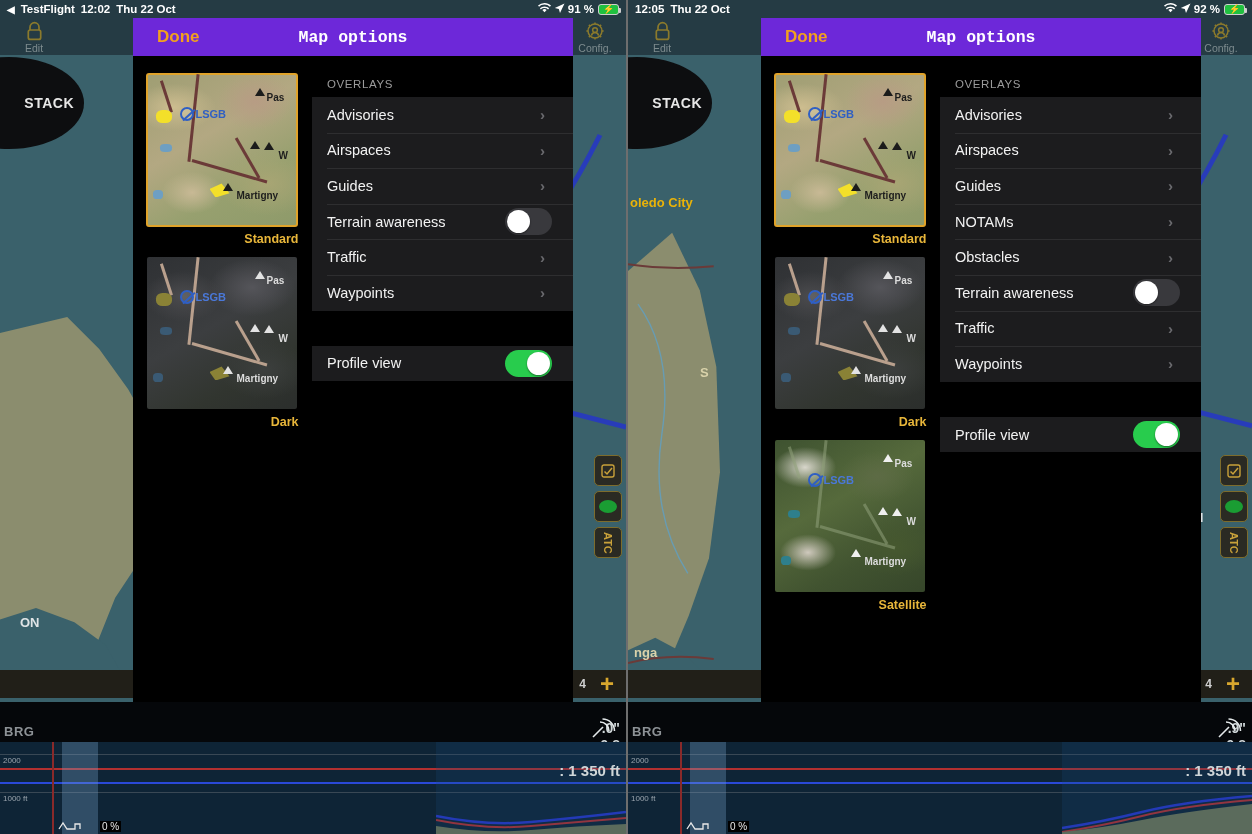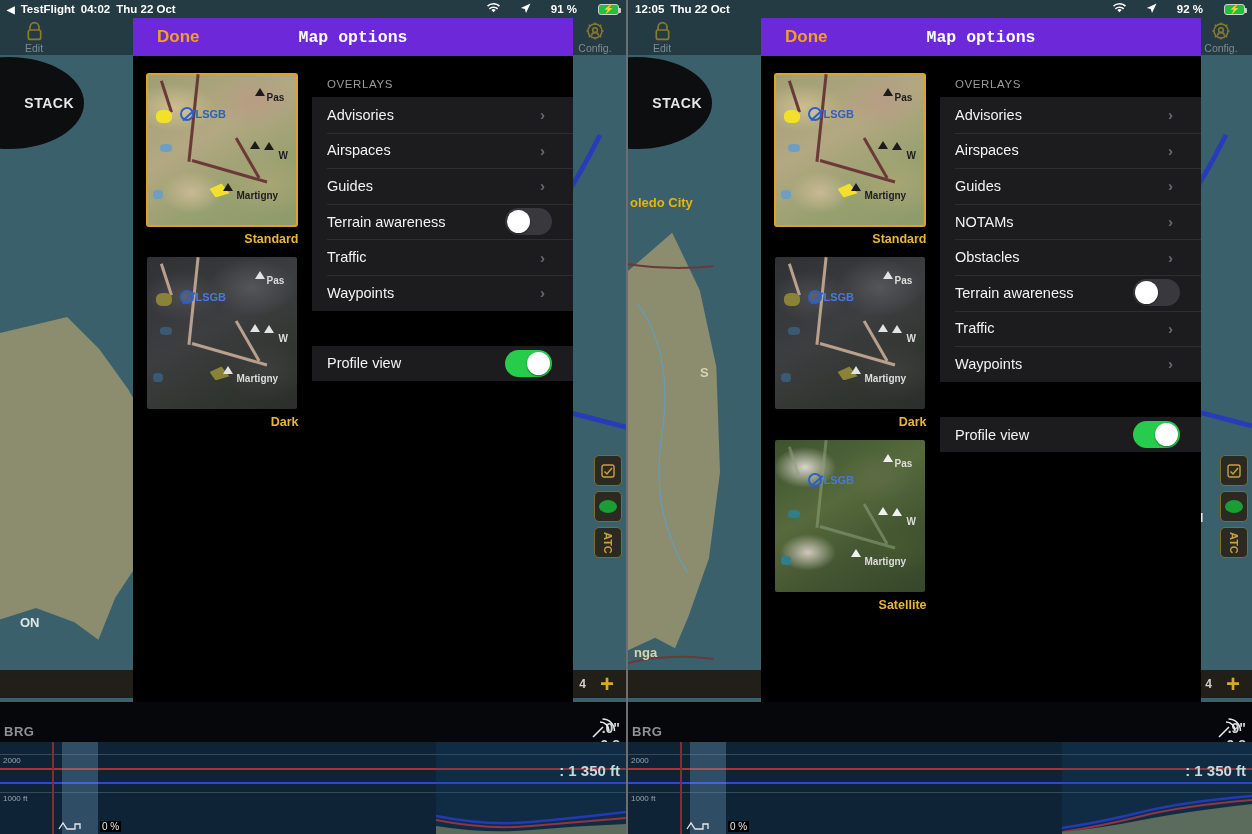--- a/index.html
+++ b/index.html
@@ -19,21 +19,21 @@
     position:absolute; left:0; right:0; top:0; height:55px;
     background:#253b44;
   }
   .statusbar{
     position:absolute; left:0; right:0; top:0; height:18px;
     display:flex; align-items:center; gap:7px;
     padding:0 7px; color:#fff; font-size:11.5px; font-weight:bold;
     z-index:6;
   }
   .sb-left{ display:flex; align-items:center; gap:6px; }
-  .sb-right{ margin-left:auto; display:flex; align-items:center; gap:20px; }
+  .sb-right{ margin-left:auto; display:flex; align-items:center; gap:3px; }
   .back-tri{ font-size:10px; }
   .wifi-ico{ font-size:11px; }
   .loc-ico{ font-size:11px; transform:rotate(0deg); }
   .batt{
     display:inline-block; width:21px; height:11px; border:1px solid #cfcfcf;
     border-radius:3px; position:relative; background:#20c040; margin-left:1px;
   }
   .batt:after{
     content:""; position:absolute; right:-3px; top:3px; width:2px; height:5px;
     background:#cfcfcf; border-radius:0 1px 1px 0;
@@ -249,21 +249,21 @@
 <div class="screens">
 
   <div class="screen left">
     <div class="bg-app">
       <div class="bg-topbar"></div>
 
       <div class="statusbar">
         <div class="sb-left">
           <span class="back-tri">◀</span>
           <span>TestFlight</span>
-          <span>04:02</span>
+          <span>12:02</span>
           <span>Thu 22 Oct</span>
         </div>
         <div class="sb-right">
           <span class="wifi-ico">
             <svg width="13" height="10" viewBox="0 0 13 10">
                 <path d="M6.5 9.3 4.4 6.9a3.3 3.3 0 0 1 4.2 0z" fill="#fff"></path>
                 <path d="M6.5 5.1c-1.4 0-2.7.5-3.6 1.4l-1-1.2A6.6 6.6 0 0 1 6.5 3.4c1.8 0 3.4.7 4.6 1.9l-1 1.2a5 5 0 0 0-3.6-1.4z" fill="#fff"></path>
                 <path d="M6.5 1.6C4.4 1.6 2.5 2.4 1.1 3.8L0 2.6A9.9 9.9 0 0 1 6.5 0C9 0 11.3 1 13 2.6l-1.1 1.2A7.8 7.8 0 0 0 6.5 1.6z" fill="#fff"></path>
               </svg>
           </span>

